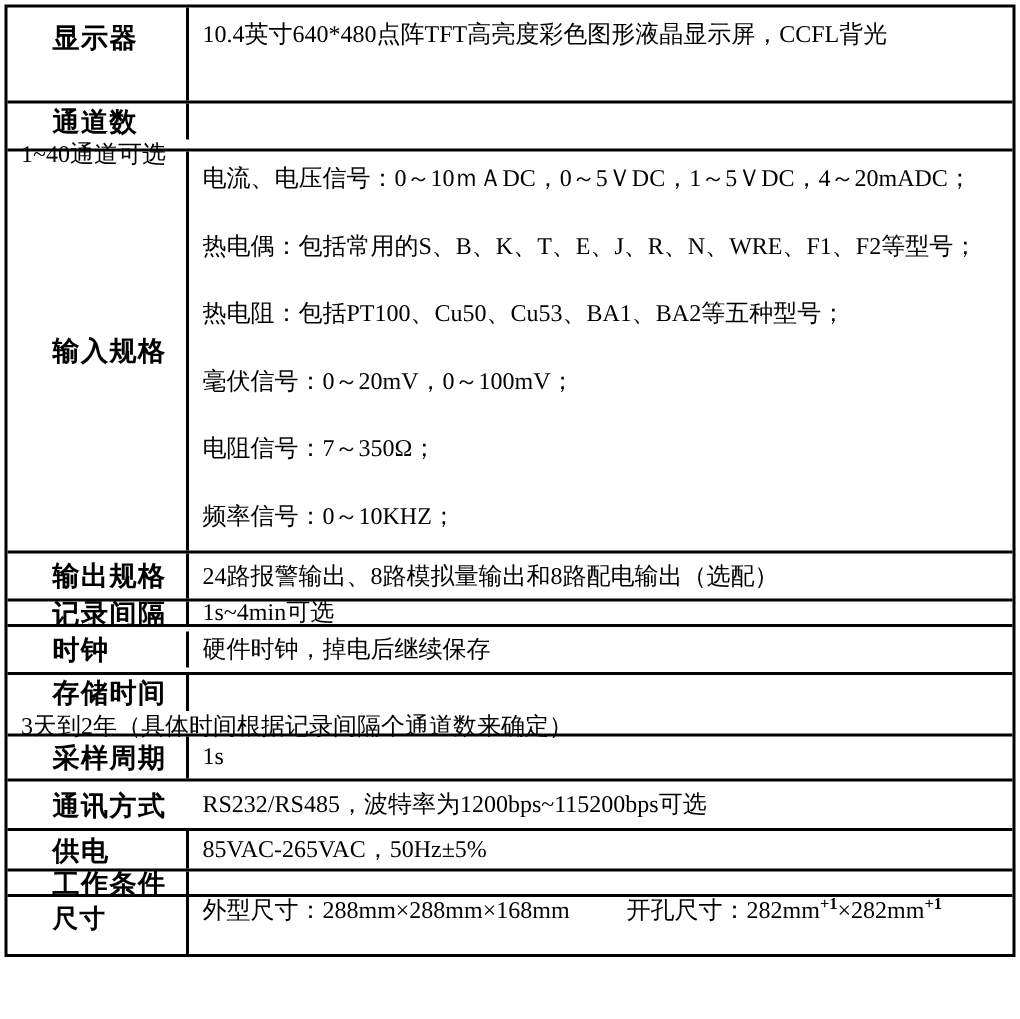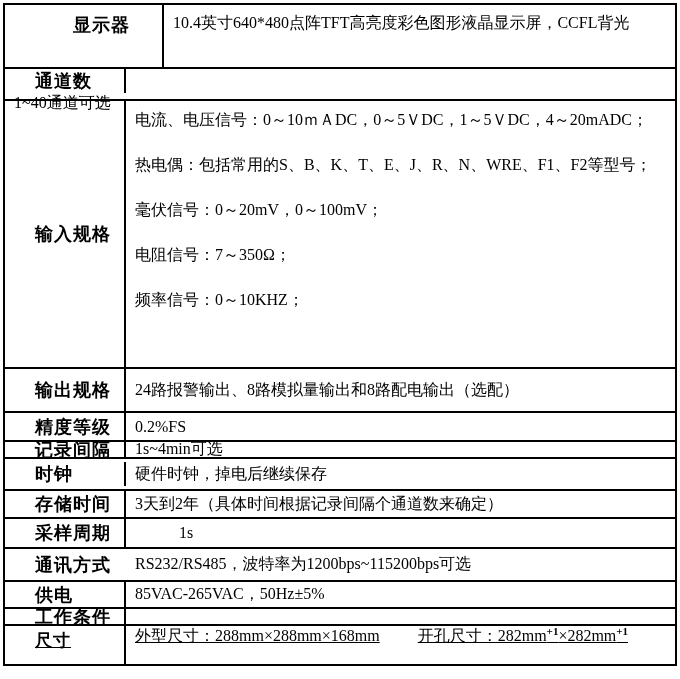--- a/index.html
+++ b/index.html
@@ -18,71 +18,71 @@
     width: 674px;
     border: 2px solid #000;
     box-sizing: border-box;
     background: #fff;
   }
   .row {
     display: flex;
     border-bottom: 2px solid #000;
     box-sizing: border-box;
   }
-  .row:last-child { border-bottom: none; text-decoration: underline; }
+  .row:last-child { border-bottom: none; }
   .cell { box-sizing: border-box; }
   .cell.label {
     width: 121px;
     flex: none;
     border-right: 2px solid #000;
     display: flex;
     align-items: center;
     padding-left: 30px;
     font-weight: bold;
     font-size: 18px;
     letter-spacing: 1px;
   }
   .cell.value {
     flex: 1 1 auto;
     display: flex;
     align-items: center;
     padding: 0 8px 0 9px;
     font-size: 16px;
   }
   
-  .r1  { height: 64px; padding-left: 38px; }
+  .r1  { height: 64px; }
   .r2  { height: 32px; flex-direction: column; }
   .r3  { height: 268px; }
-  .r4  { height: 44px; }
+  .r4  { height: 32px; }
   .r5  { height: 29px; }
   .r6  { height: 17px; }
   .r7  { height: 32px; align-items: center; }
-  .r8  { height: 28px; }
-  .r9  { height: 30px; gap: 44px; }
+  .r8  { height: 41px; flex-direction: column; }
+  .r9  { height: 30px; }
   .r10 { height: 33px; }
   .r11 { height: 27px; }
   .r12 { height: 17px; }
   .r13 { height: 38px; }
   
   .r1 .label, .r1 .value { align-items: flex-start; padding-top: 8px; }
   
   .r3 .value {
     display: block;
     padding-top: 7px;
   }
   .r3 .value p {
     margin: 0 0 22px 0;
     line-height: 23px;
   }
   
   .r10 .label { border-right: none; }
   
   .r13 .label { align-items: flex-start; padding-top: 3px; font-size: 17px; }
   .r13 .value {
-    align-items: flex-start;
+    align-items: center;
     padding-bottom: 20px;
     column-gap: 38px;
   }
   sup.tol {
     font-size: 11px;
     line-height: 1;
     vertical-align: 6px;
     font-weight: bold;
   }
 </style>
@@ -99,35 +99,32 @@
   <div class="row r2">
     <div class="cell label">通道数</div>
     <div class="cell value">1~40通道可选</div>
   </div>
 
   <div class="row r3">
     <div class="cell label">输入规格</div>
     <div class="cell value">
       <p>电流、电压信号：0～10ｍＡDC，0～5ＶDC，1～5ＶDC，4～20mADC；</p>
       <p>热电偶：包括常用的S、B、K、T、E、J、R、N、WRE、F1、F2等型号；</p>
+      <p>热电阻：包括PT100、Cu50、Cu53、BA1、BA2等五种型号；</p>
       <p>毫伏信号：0～20mV，0～100mV；</p>
       <p>电阻信号：7～350Ω；</p>
       <p>频率信号：0～10KHZ；</p>
     </div>
   </div>
 
   <div class="row r4">
     <div class="cell label">输出规格</div>
     <div class="cell value">24路报警输出、8路模拟量输出和8路配电输出（选配）</div>
   </div>
 
-  <div class="row r5">
-    <div class="cell label">精度等级</div>
-    <div class="cell value">0.2%FS</div>
-  </div>
 
   <div class="row r6">
     <div class="cell label">记录间隔</div>
     <div class="cell value">1s~4min可选</div>
   </div>
 
   <div class="row r7">
     <div class="cell label">时钟</div>
     <div class="cell value">硬件时钟，掉电后继续保存</div>
   </div>

